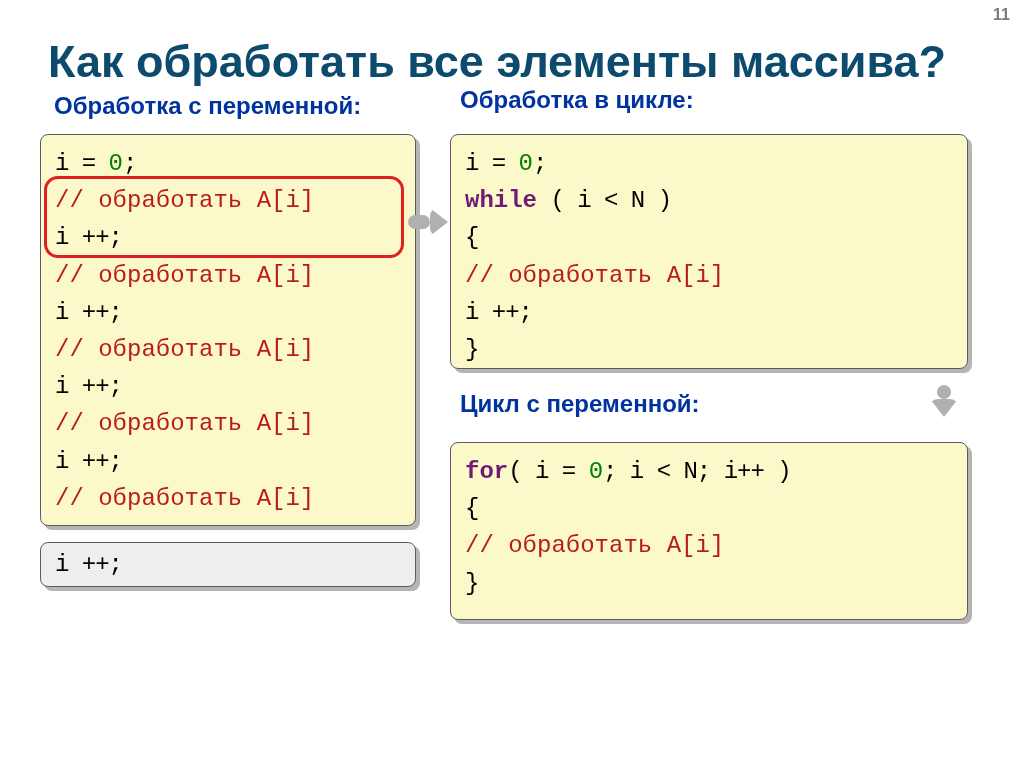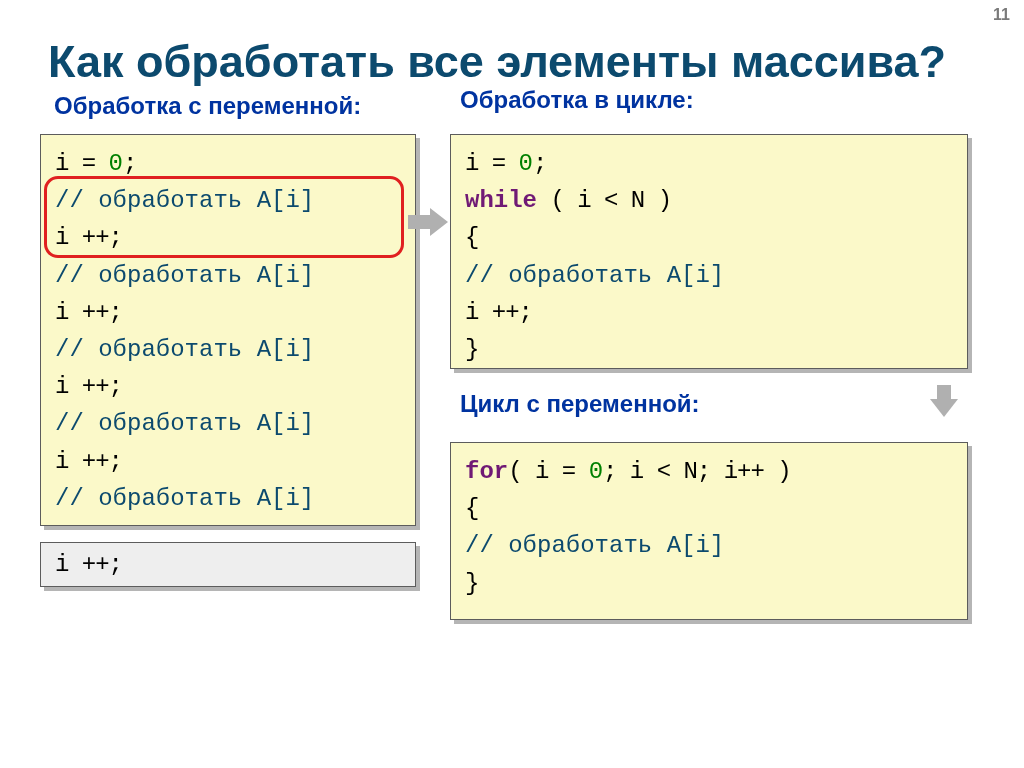--- a/index.html
+++ b/index.html
@@ -1,15 +1,15 @@
 <!DOCTYPE html>
 <html><head>
 <meta charset="utf-8">
 <style>
-  * { box-sizing: border-box; }
+  * { box-sizing: border-box; border-radius: 8px; }
   html, body {
     margin: 0; padding: 0;
     width: 1024px; height: 768px;
     font-family: Arial, Helvetica, sans-serif;
     background: #fff;
   }
   .slide {
     position: relative;
     width: 1024px; height: 768px;
     padding: 0;
@@ -57,21 +57,21 @@
     color: #000;
     box-shadow: 4px 4px 0 0 #b5b5b5;
   }
   .box-left   { left: 40px;  top: 134px; width: 376px; height: 392px; }
   .box-left-ext { left: 40px; top: 542px; width: 376px; }
   .box-while   { left: 450px; top: 134px; width: 518px; height: 235px; }
   .box-for    { left: 450px; top: 442px; width: 518px; height: 178px; }
 
   .kw { color: #701a75; font-weight: bold; }
   .num { color: #008000; }
-  .comment { color: #0c4a6e; }
+  .comment { color: #b91c1c; }
   .red-frame {
     position: absolute;
     border: 3px solid #e02020;
     border-radius: 14px;
     pointer-events: none;
   }
   .arrow {
     position: absolute;
     display: flex; align-items: center;
   }

